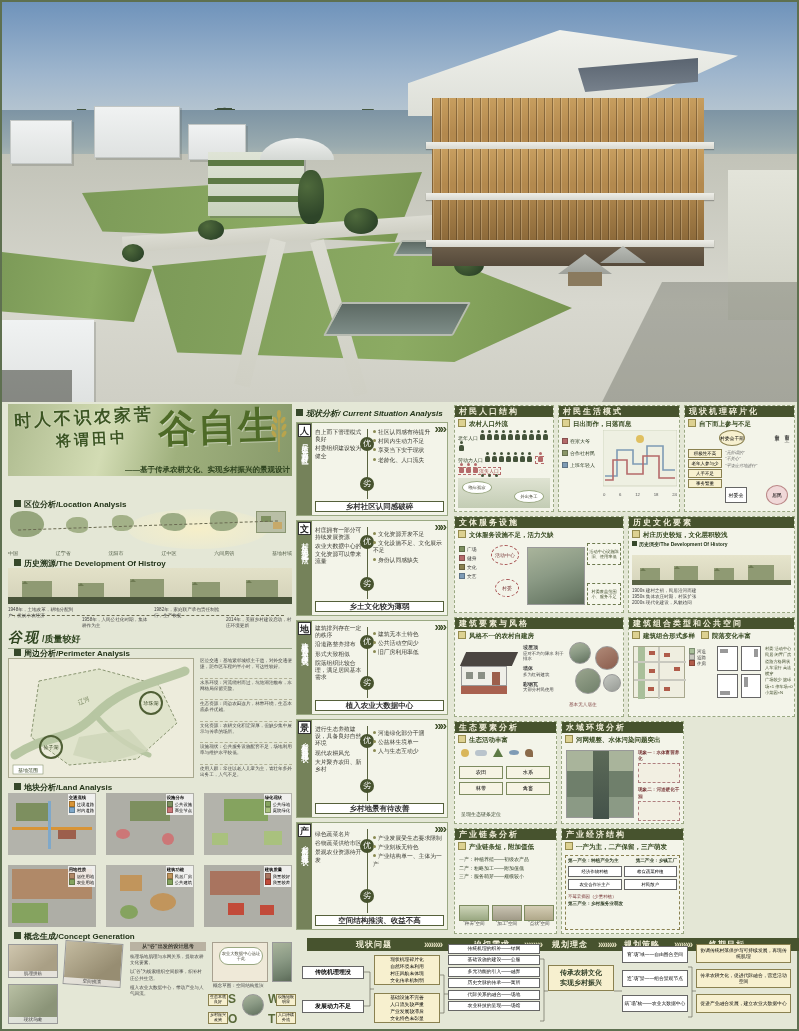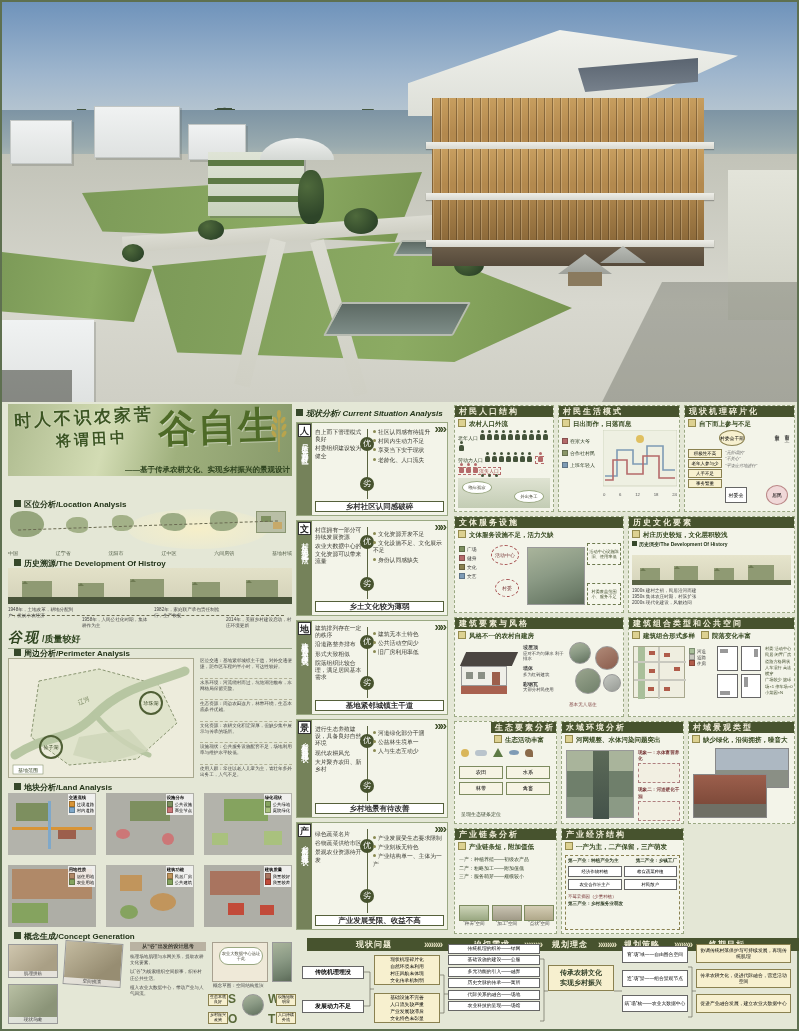--- a/index.html
+++ b/index.html
@@ -398,21 +398,21 @@
     </div>
     <div class="mspine">
       <div class="mnode" style="top:8px;">优</div>
       <div class="mnode" style="bottom:8px;">劣</div>
     </div>
     <div class="abs mcol right" style="left:76px;top:8px;width:72px;">
       <div class="mitem">建筑无本土特色</div>
       <div class="mitem">公共活动空间少</div>
       <div class="mitem">旧厂房利用率低</div>
     </div>
-    <div class="mbanner">基地紧邻城镇主干道</div>
+    <div class="mbanner">植入农业大数据中心</div>
   </div>
 
   <div class="mpanel" style="top:719px;height:99px;">
     <div class="mtag">
         <div class="mchar">景</div>
         <div class="mvert">乡村特色景观现状</div>
       </div>
     <span class="chev">»»</span>
     <div class="abs mcol left" style="left:18px;top:4px;width:50px;">
       <div class="mitem">进行生态养殖建设，具备良好自然环境</div>
@@ -444,21 +444,21 @@
     </div>
     <div class="mspine">
       <div class="mnode" style="top:10px;">优</div>
       <div class="mnode" style="bottom:10px;">劣</div>
     </div>
     <div class="abs mcol right" style="left:76px;top:10px;width:72px;">
       <div class="mitem">产业发展受生态要求限制</div>
       <div class="mitem">产业刻板无特色</div>
       <div class="mitem">产业结构单一、主体为一产</div>
     </div>
-    <div class="mbanner">产业发展受限、收益不高</div>
+    <div class="mbanner">空间结构推演、收益不高</div>
   </div>
 
   <div class="panel" style="left:454px;top:405px;width:100px;height:107px;">
     <div class="phead">村民人口结构</div>
     <div class="psub">农村人口外流</div>
     <div style="padding:0 3px;font-size:5px;color:#33412a;">
       <div><span>老年人口</span>
         <span><span class="person"></span><span class="person"></span><span class="person"></span><span class="person"></span><span class="person"></span><span class="person"></span><span class="person"></span><span class="person"></span><span class="person"></span><span class="person"></span><span class="person"></span></span></div>
       <div><span>劳动力人口</span>
         <span><span class="person"></span><span class="person"></span><span class="person"></span><span class="person"></span><span class="person"></span><span class="person"></span><span class="person"></span></span>
@@ -613,21 +613,21 @@
           <div class="abs" style="left:2px;top:2px;width:4px;height:10px;background:#999;"></div>
         </div>
     </div>
     <div class="abs" style="left:136px;top:28px;width:28px;font-size:4.2px;color:#44502f;line-height:1.5;">
       <div>村委 活动中心 民居 闲置厂房</div>
       <div>道路方格网状 人车混行 高速横穿</div>
       <div>广场较少 篮球场×1 停车场×0 小菜园×N</div>
     </div>
   </div>
 
-  <div class="panel" style="left:454px;top:721px;width:103px;height:103px;padding-left:36px;">
+  <div class="panel" style="left:454px;top:721px;width:103px;height:103px;">
     <div class="phead">生态要素分析</div>
     <div class="psub">生态活动丰富</div>
     <div class="abs" style="left:6px;top:26px;display:flex;gap:6px;align-items:center;">
       <span style="width:8px;height:8px;border-radius:50%;background:#d9b65a;display:inline-block;"></span>
       <span style="width:12px;height:6px;border-radius:3px;background:#b9c4cc;display:inline-block;"></span>
       <span style="width:0;height:0;border-left:5px solid transparent;border-right:5px solid transparent;border-bottom:9px solid #5d7a45;display:inline-block;"></span>
       <span style="width:10px;height:5px;border-radius:50%;background:#7e9bb5;display:inline-block;"></span>
       <span style="width:8px;height:8px;border-radius:50% 50% 0 50%;background:#8a6a4a;display:inline-block;"></span>
     </div>
     <div class="abs" style="left:4px;top:44px;width:95px;display:flex;flex-wrap:wrap;gap:3px;">
@@ -646,26 +646,20 @@
       <div class="abs" style="left:26px;top:0;width:16px;height:68px;background:linear-gradient(#5c6a58,#44524a);"></div>
     </div>
     <div class="abs" style="left:76px;top:28px;width:44px;">
       <div class="tiny" style="color:#7a3a3a;font-weight:bold;">现象一：水体富营养化</div>
       <div style="width:42px;height:20px;background:#f2efe2;border:1px dashed #b08080;margin:1px 0 4px;"></div>
       <div class="tiny" style="color:#7a3a3a;font-weight:bold;">现象二：河道硬化干涸</div>
       <div style="width:42px;height:20px;background:#f2efe2;border:1px dashed #b08080;margin-top:1px;"></div>
     </div>
   </div>
 
-  <div class="panel" style="left:688px;top:721px;width:107px;height:103px;">
-    <div class="phead">村域景观类型</div>
-    <div class="psub">缺少绿化，沿街拥挤，噪音大</div>
-    <div class="abs" style="left:26px;top:26px;width:74px;height:40px;background:linear-gradient(#adb8c2 0 55%,#8a8f85 55%);border:1px solid #888;"></div>
-    <div class="abs" style="left:4px;top:52px;width:74px;height:44px;background:linear-gradient(#9c5f4c,#7e4a3a 70%,#6f6f65 70%);border:1px solid #888;"></div>
-  </div>
 
   <div class="panel" style="left:454px;top:828px;width:103px;height:106px;">
     <div class="phead">产业链条分析</div>
     <div class="psub">产业链条短，附加值低</div>
     <div class="abs" style="left:4px;top:26px;width:95px;font-size:5px;color:#33412a;line-height:1.7;">
       <div>一产：种植养殖——初级农产品</div>
       <div>二产：粗略加工——附加值低</div>
       <div>三产：服务萌芽——规模较小</div>
     </div>
     <div class="abs" style="left:4px;bottom:6px;width:95px;display:flex;justify-content:space-between;">

